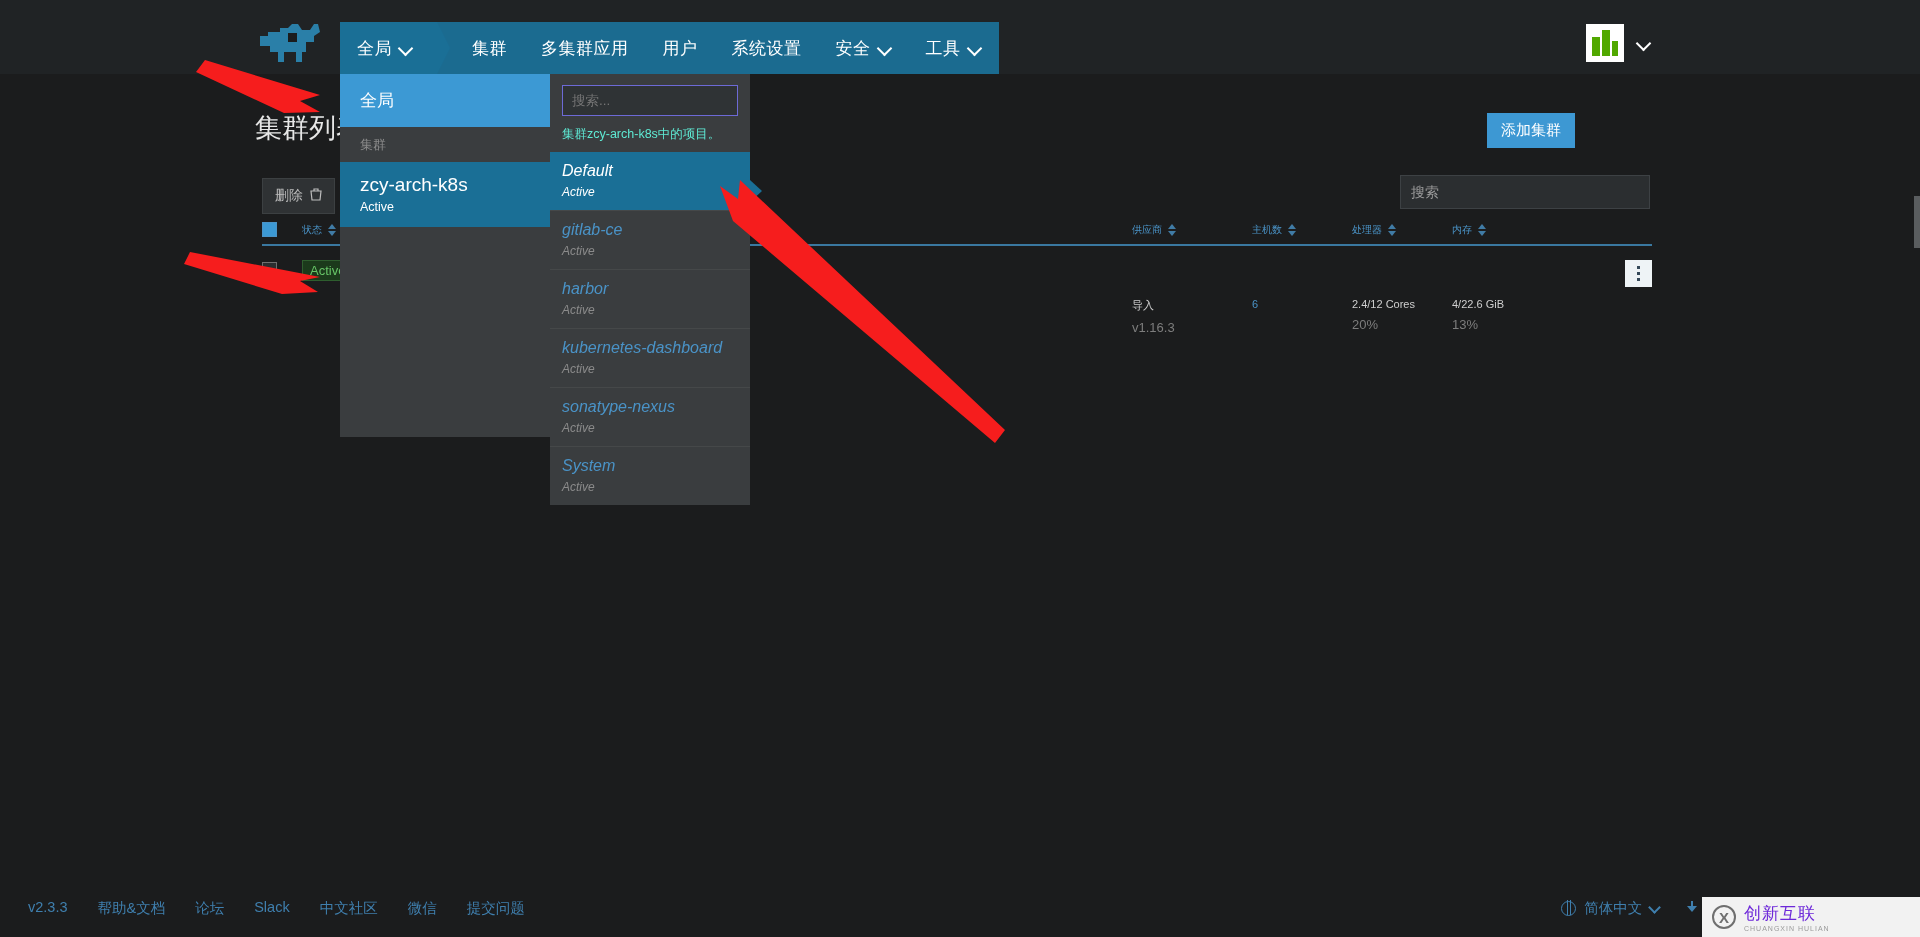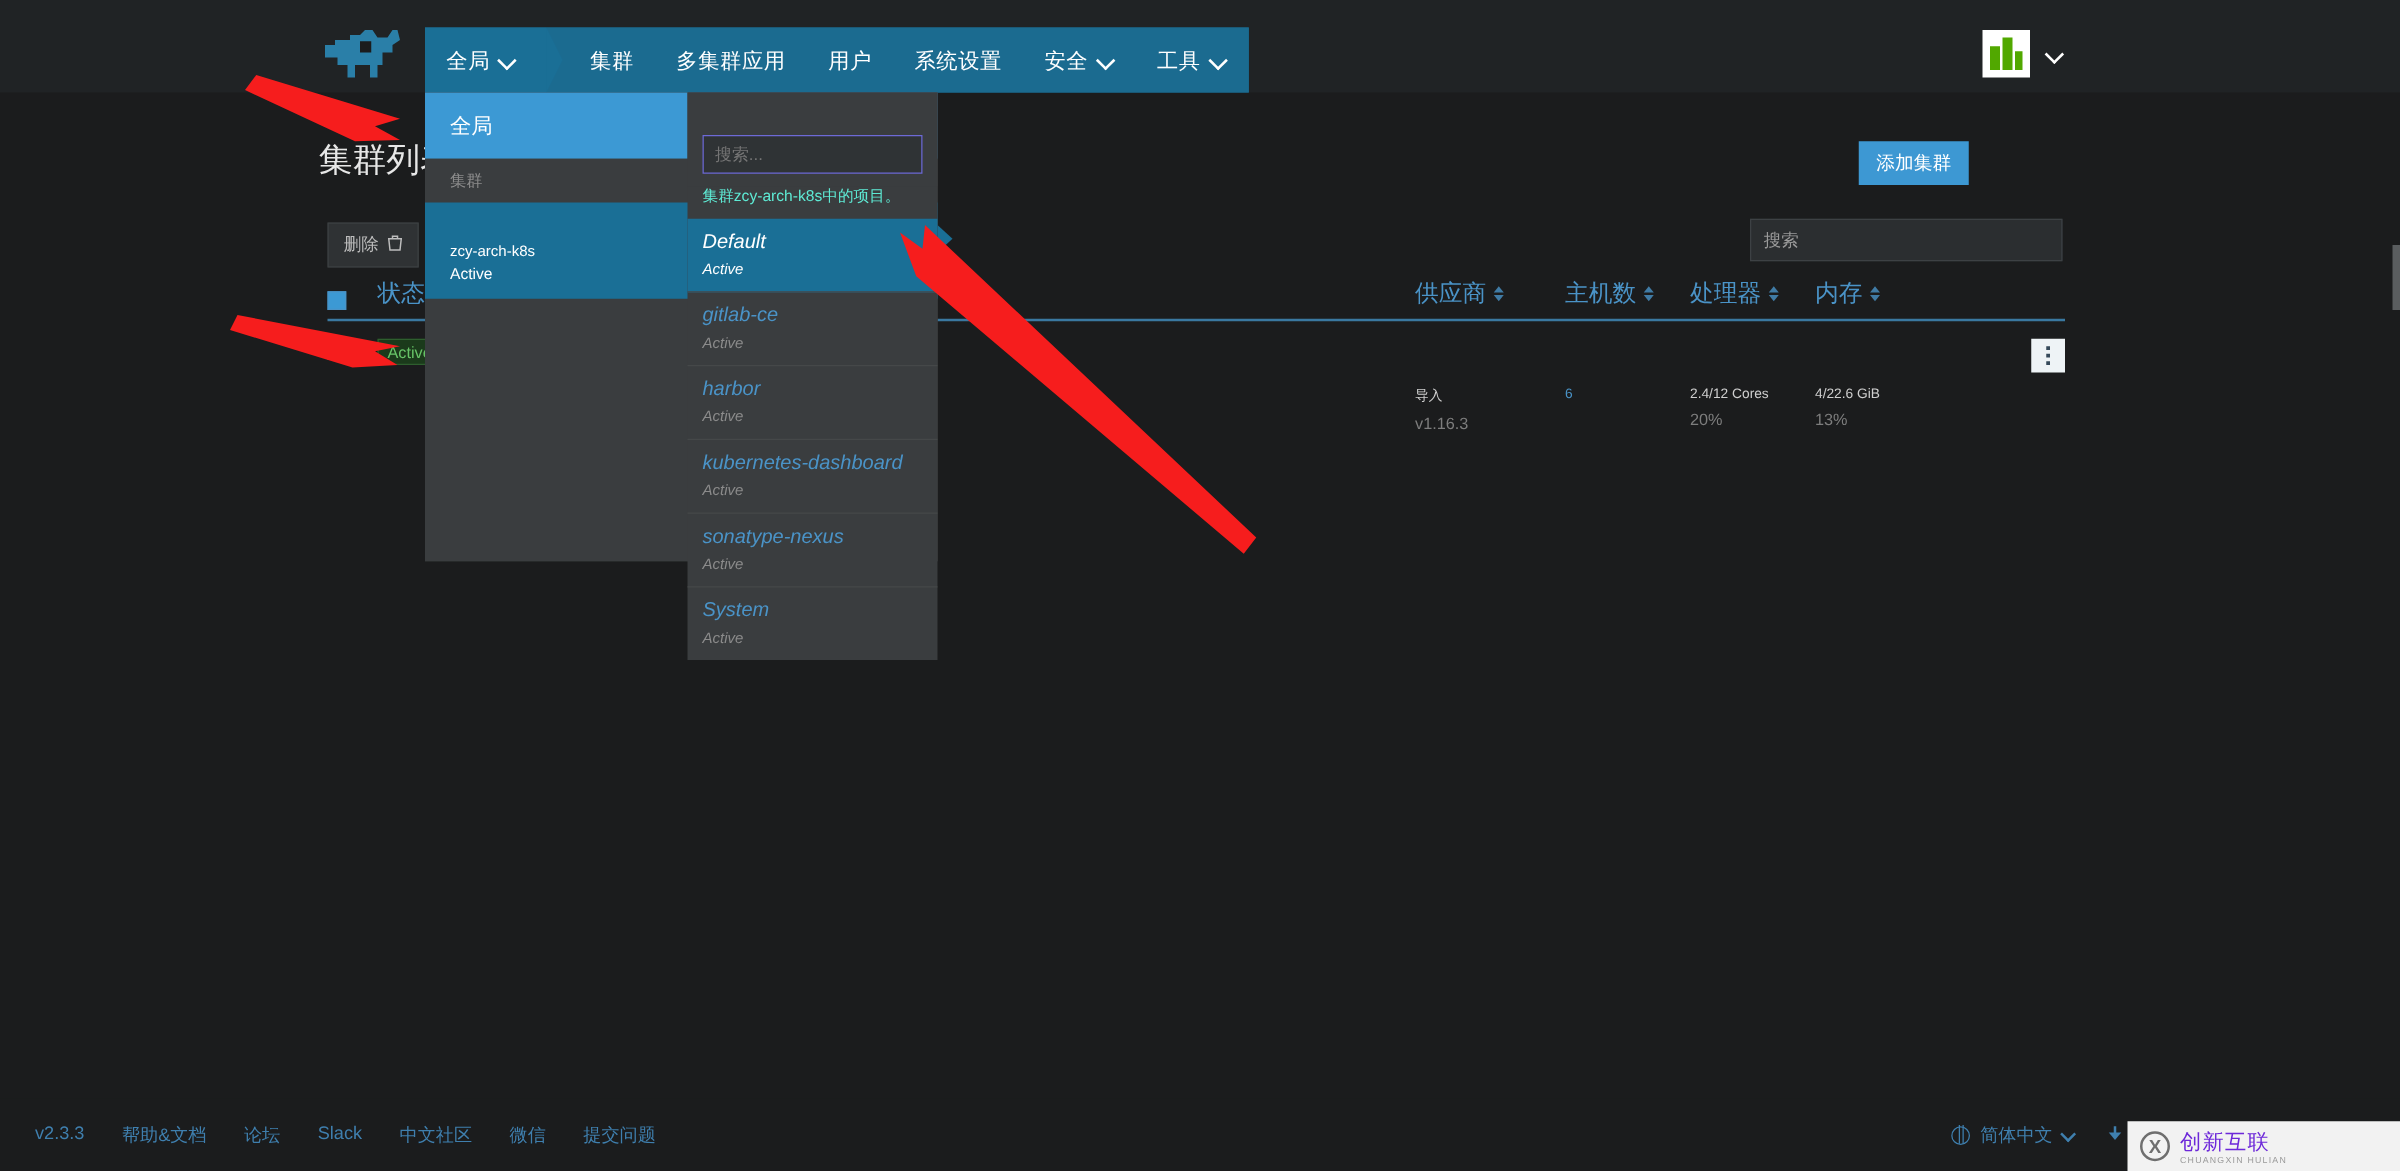--- a/index.html
+++ b/index.html
@@ -76,21 +76,21 @@
   .search-box {
     position: absolute; left: 1400px; top: 175px; width: 250px; height: 34px;
     background: #2b2e30; border: 1px solid #3d4144; color: #9a9a9a;
     font-size: 14px; padding: 0 10px; line-height: 32px;
   }
 
   
   .tbl { position: absolute; left: 262px; top: 222px; width: 1390px; }
   .thead {
     display: flex; align-items: flex-end; color: #4a93c7;
-    font-size: 19px; padding-bottom: 7px; border-bottom: 2px solid #3a78a0;
+    font-size: 10px; padding-bottom: 7px; border-bottom: 2px solid #3a78a0;
   }
   .th { display: flex; align-items: center; gap: 6px; }
   .sorter { display: inline-block; width: 9px; height: 14px; position: relative; opacity: .8;}
   .sorter:before, .sorter:after {
     content: ""; position: absolute; left: 0; border-left: 4.5px solid transparent;
     border-right: 4.5px solid transparent;
   }
   .sorter:before { top: 1px; border-bottom: 5px solid #4a93c7; }
   .sorter:after { bottom: 1px; border-top: 5px solid #4a93c7; }
   .trow { display: flex; align-items: flex-start; padding-top: 14px; }
@@ -122,36 +122,36 @@
     padding: 15px 20px; cursor: pointer;
   }
   .dd-section {
     color: #8b8b8b; font-size: 13px; padding: 9px 20px 8px;
     background: #3a3d3f;
   }
   .dd-cluster {
     background: #1a6f96; color: #fff; padding: 12px 20px 13px;
     position: relative; cursor: pointer;
   }
-  .dd-cluster .nm { font-size: 12px; margin-top: 20px; }
+  .dd-cluster .nm { font-size: 19px; }
   .dd-cluster .st { font-size: 12.5px; margin-top: 4px; }
   .dd-cluster:after {
     content: ""; position: absolute; right: -12px; top: 18px;
     border-top: 11px solid transparent; border-bottom: 11px solid transparent;
     border-left: 12px solid #1a6f96;
   }
   .dd-right {
     position: absolute; left: 550px; top: 74px; width: 200px;
     background: #3a3d3f; z-index: 41;
   }
   .dd-search-wrap { padding: 11px 12px 10px; background: #3a3d3f; }
   .dd-search {
     width: 100%; height: 31px; background: #2f3335;
     border: 1px solid #6d6ad6; color: #9a9a9a; font-size: 13.5px;
-    padding: 0 9px; font-family: inherit; margin-top: 23px;
+    padding: 0 9px; font-family: inherit;
   }
   .dd-subhdr { color: #5eead4; font-size: 12.5px; padding: 0 12px 9px; }
   .proj {
     padding: 10px 12px 11px; border-bottom: 1px solid #454849; cursor: pointer; font-style: italic;
   }
   .proj .nm { color: #4a93c7; font-size: 16px; }
   .proj .st { color: #8b8b8b; font-size: 12px; margin-top: 5px; }
   .proj.sel { background: #1a6f96; }
   .proj.sel .nm, .proj.sel .st { color: #fff; }
 

